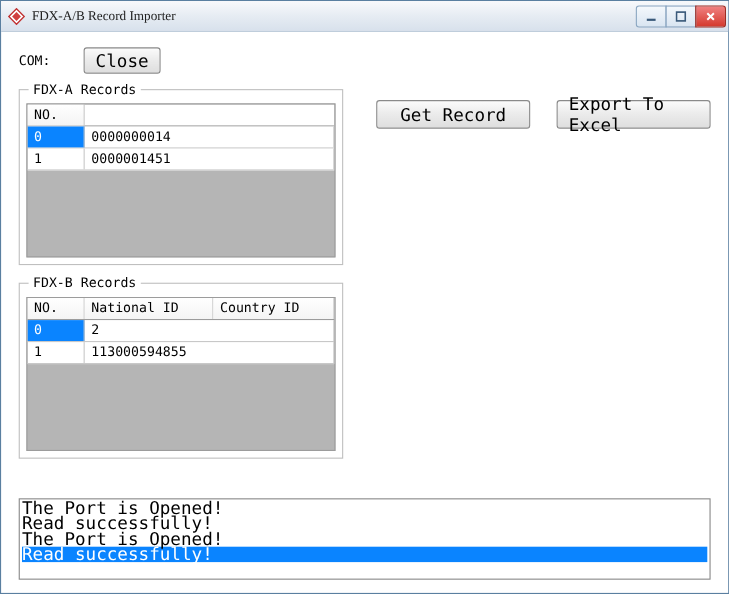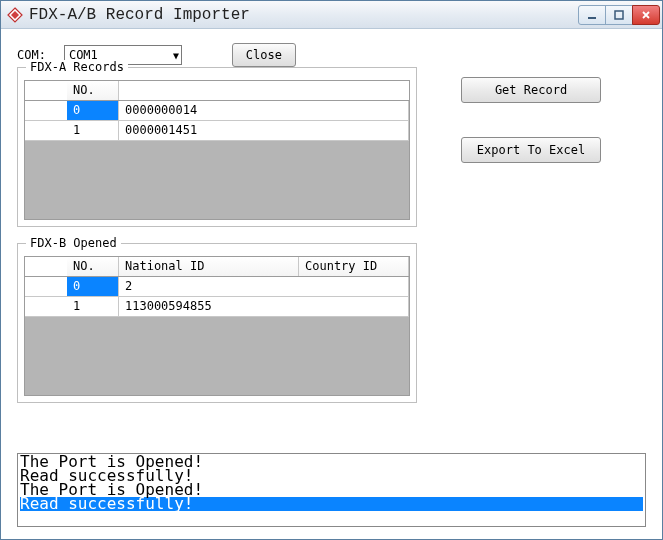--- a/index.html
+++ b/index.html
@@ -26,21 +26,21 @@
   display: flex;
   align-items: center;
   justify-content: space-between;
   padding-left: 6px;
 }
 .titlebar-left { display: flex; align-items: center; gap: 6px; }
 .app-icon {
   width: 16px; height: 16px;
   display: inline-flex; align-items: center; justify-content: center;
 }
-.title-text { font-family: Liberation Mono, monospace; font-size: 16px; color: #222; }
+.title-text { font-family: Liberation Serif, serif; font-size: 12px; color: #222; }
 .win-controls { display: flex; height: 20px; margin-right: 2px; margin-top: 1px; }
 .win-btn {
   width: 28px; height: 20px;
   border: 1px solid #8aa6c1;
   display: flex; align-items: center; justify-content: center;
   margin-left: -1px;
   background: linear-gradient(to bottom, #f4f8fc, #d9e5f1);
 }
 .win-btn.min { border-top-left-radius: 3px; border-bottom-left-radius: 3px; }
 .win-btn.close {
@@ -50,50 +50,51 @@
 }
 .client {
   flex: 1;
   padding: 14px 16px 12px 16px;
   display: flex;
   flex-direction: column;
 }
 .top-row {
   display: flex;
   align-items: center;
-  gap: 18px;
+  gap: 8px;
+  margin-bottom: 14px;
 }
 .com-label { font-family: "SimSun", monospace; }
 .com-select {
   width: 118px; height: 20px;
   border: 1px solid #7a7a7a;
   background: #fff;
   display: flex; align-items: center; justify-content: space-between;
   padding: 0 2px 0 4px;
   font-family: "SimSun", monospace;
 }
 .dropdown-arrow { font-size: 10px; }
 .btn {
   height: 24px;
   min-width: 64px;
   background: linear-gradient(to bottom, #fbfbfb 0%, #ececec 45%, #dedede 100%);
   border: 1px solid #8a8a8a;
   border-radius: 3px;
   font-family: "SimSun", monospace;
-  font-size: 12px;
+  font-size: 16px;
   display: inline-flex; align-items: center; justify-content: center;
   padding: 0 10px;
   cursor: default;
 }
 .content-row {
   display: flex;
-  gap: 44px;
+  gap: 30px;
 }
 .left-col { width: 400px; display: flex; flex-direction: column; }
-.right-col { flex: 1; display: flex; flex-direction: column; gap: 12px; padding-top: 10px;}
+.right-col { flex: 1; display: flex; flex-direction: row; gap: 12px; padding-top: 10px;}
 .right-col .btn { width: 140px; height: 26px; }
 .group {
   border: 1px solid #bfbfbf;
   position: relative;
   margin-bottom: 16px;
   padding: 12px 6px 6px 6px;
 }
 .group-title {
   position: absolute;
   top: -8px; left: 8px;
@@ -124,21 +125,21 @@
   background: #fff;
   border-bottom: 1px solid #c8c8c8;
   height: 20px;
   font-family: "SimSun", monospace;
 }
 .grid-row .cell {
   border-right: 1px solid #c8c8c8;
   padding: 2px 6px;
   overflow: hidden;
 }
-.cell.no { width: 52px; margin-left: 42px; }
+.cell.no { width: 52px; }
 .cell.id { flex: 1; }
 .cell.cid { width: 110px; }
 .cell.nid { flex: 1; }
 .sel-cell { background: #0a84ff; color: #fff; }
 .log-box {
   border: 1px solid #888;
   height: 74px;
   overflow: hidden;
   background: #fff;
   font-family: "SimSun", monospace;
@@ -179,24 +180,20 @@
             <path d="M2,2 L8,8 M8,2 L2,8" stroke="#fff" stroke-width="1.8"></path>
           </svg>
       </div>
     </div>
   </div>
 
   <div class="client">
 
     <div class="top-row">
       <span class="com-label">COM:</span>
-      <div class="com-select">
-        <span>COM1</span>
-        <span class="dropdown-arrow">▼</span>
-      </div>
       <span style="width:14px"></span>
       <div class="btn">Close</div>
     </div>
 
     <div class="content-row">
       <div class="left-col">
 
         <div class="group">
           <span class="group-title">FDX-A Records</span>
           <div class="grid">
@@ -208,21 +205,21 @@
               <div class="cell id">0000000014</div>
             </div>
             <div class="grid-row">
               <div class="cell no">1</div>
               <div class="cell id">0000001451</div>
             </div>
           </div>
         </div>
 
         <div class="group">
-          <span class="group-title">FDX-B Opened</span>
+          <span class="group-title">FDX-B Records</span>
           <div class="grid">
             <div class="grid-head">
               <div class="cell no">NO.</div>
               <div class="cell nid">National ID</div>
               <div class="cell cid">Country ID</div>
             </div>
             <div class="grid-row">
               <div class="cell no sel-cell">0</div>
               <div class="cell nid">2</div>
             </div>

